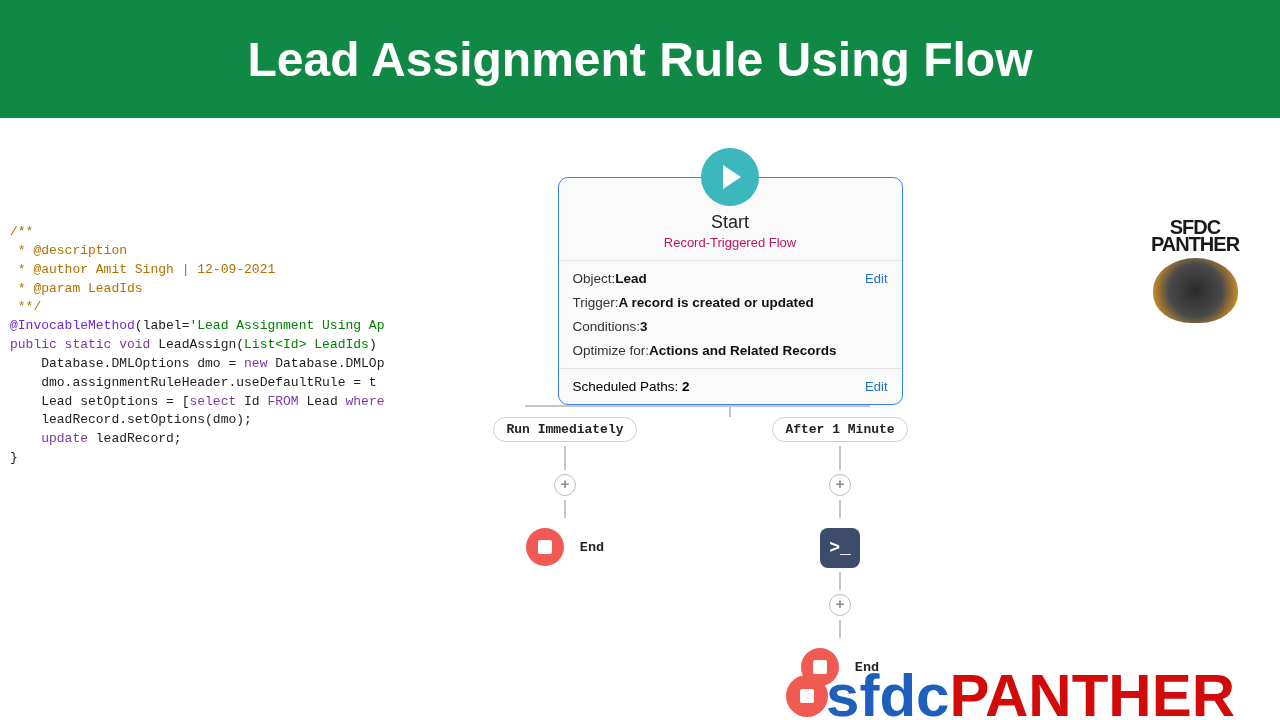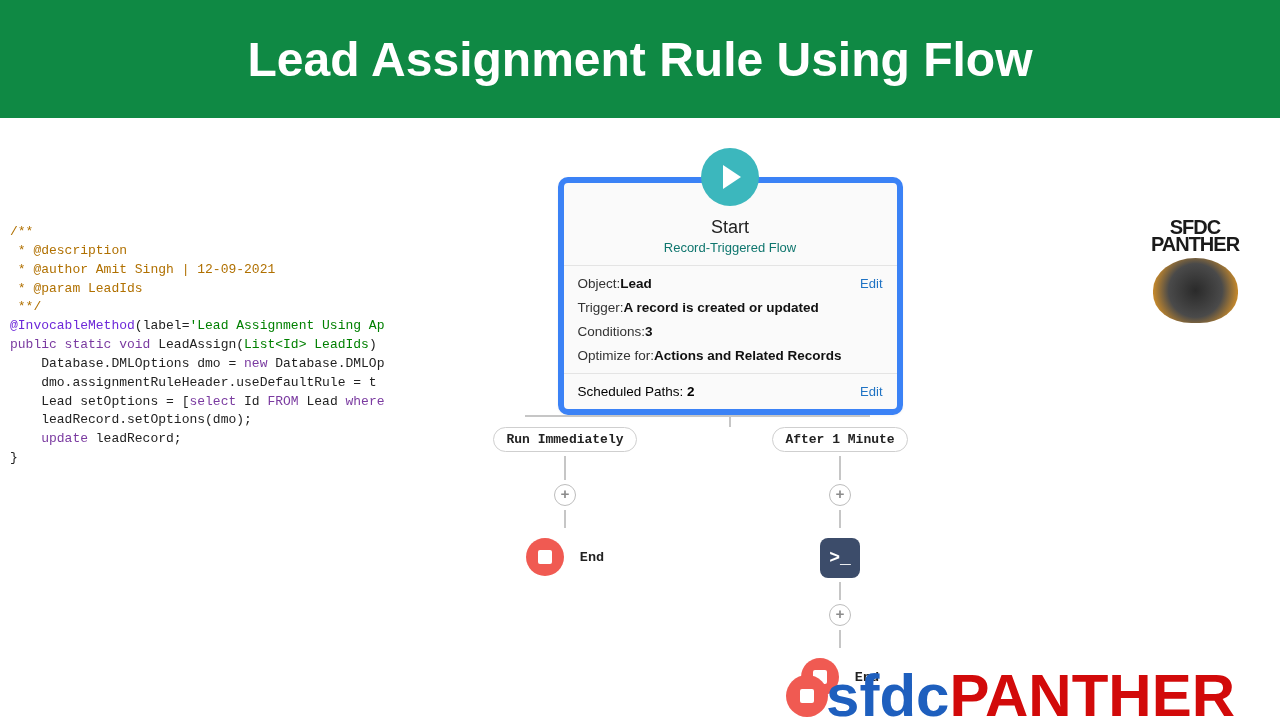--- a/index.html
+++ b/index.html
@@ -27,27 +27,27 @@
   display: flex; align-items: center; justify-content: center;
   margin: 0 auto; position: relative; z-index: 2; cursor: pointer;
 }
 .play-tri {
   width: 0; height: 0; border-style: solid;
   border-width: 12px 0 12px 18px;
   border-color: transparent transparent transparent #fff;
   margin-left: 4px;
 }
 .card {
-  background: #fafafa; border: 6px solid #3b82f6; border-radius: 10px;
+  background: #fafafa; border: 1px solid #3b82f6; border-radius: 10px;
   width: 345px; margin: -29px auto 0 auto; position: relative;
   box-shadow: 0 1px 3px rgba(0,0,0,.05);
 }
 .card-head { text-align: center; padding: 34px 10px 10px 10px; }
 .card-title { font-size: 18px; font-weight: 400; color: #222; }
-.card-sub { font-size: 13px; color: #0f766e; margin-top: 2px; }
+.card-sub { font-size: 13px; color: #be185d; margin-top: 2px; }
 .card-body { padding: 10px 14px; border-top: 1px solid #e4e4e4; display: flex; flex-direction: column; gap: 9px; }
 .card-row { font-size: 13.5px; color: #333; display: flex; }
 .card-row .lab { color: #333; }
 .card-row .val { font-weight: 700; color: #111; }
 .card-row .edit { margin-left: auto; color: #1f73c4; cursor: pointer; font-size: 13px; }
 .card-foot { padding: 10px 14px; border-top: 1px solid #e4e4e4; display: flex; font-size: 13.5px; }
 .card-foot .edit { margin-left: auto; color: #1f73c4; cursor: pointer; font-size: 13px; }
 .branches { display: flex; justify-content: space-between; width: 480px; margin: 12px auto 0 auto; position: relative; }
 .branch { display: flex; flex-direction: column; align-items: center; position: relative; font-family: Liberation Mono, monospace; }
 .branch-left { width: 150px; }

